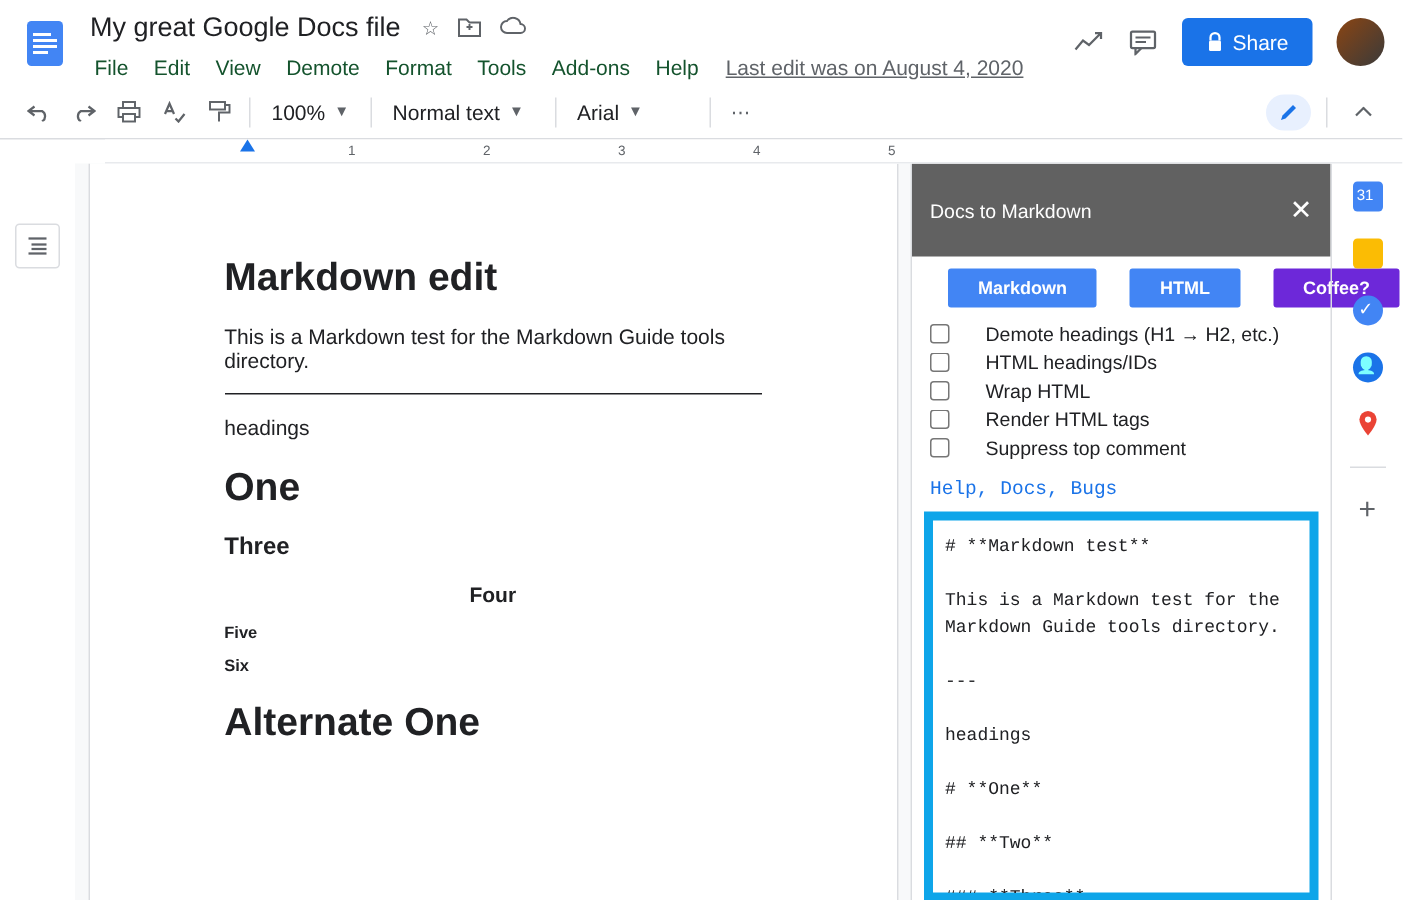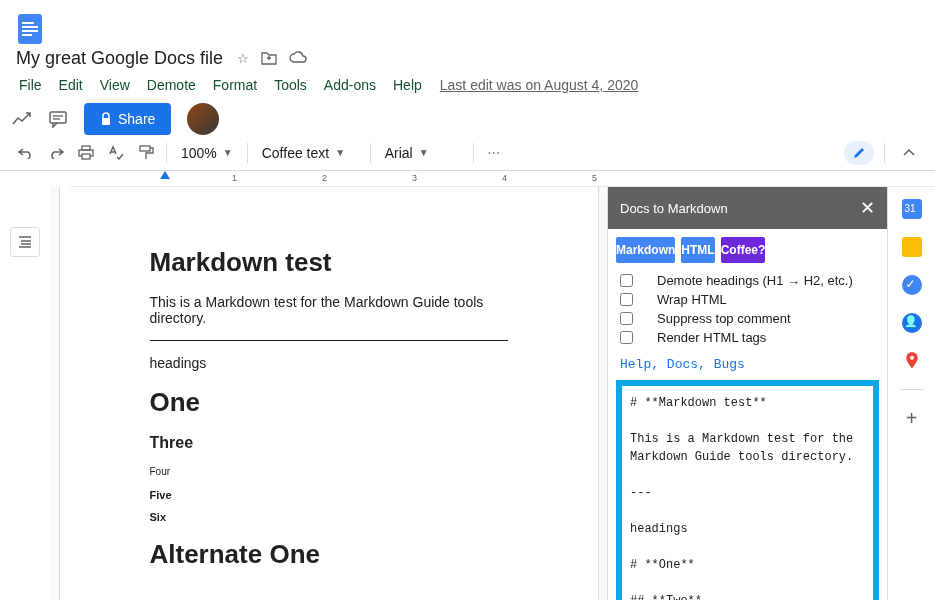--- a/index.html
+++ b/index.html
@@ -1,19 +1,19 @@
 <!DOCTYPE html>
 <html><head>
 <meta charset="utf-8">
 <style>
 * { box-sizing: border-box; margin: 0; padding: 0; }
 body { font-family: Arial, sans-serif; font-size: 13px; color: #202124; width: 935px; height: 600px; overflow: hidden; background: #fff; position: relative; }
 
 
-.header { display: flex; align-items: flex-start; padding: 6px 12px 0 12px; flex-direction: column; }
+.header { display: flex; align-items: flex-start; padding: 6px 12px 0 12px; }
 .logo { width: 36px; height: 36px; margin-right: 8px; margin-top: 4px; }
 .title-area { flex: 1; }
 .title-row { display: flex; align-items: center; gap: 10px; }
 .doc-title { font-size: 18px; color: #202124; padding: 2px 4px; }
 .title-icons { display: flex; gap: 12px; color: #5f6368; }
 .title-icons span { cursor: pointer; }
 .menu-row { display: flex; gap: 3px; margin-top: 2px; align-items: center; }
 .menu-item { padding: 4px 7px; cursor: pointer; font-size: 14px; color: #14532d; border-radius: 3px; }
 .last-edit { color: #5f6368; text-decoration: underline; font-size: 14px; margin-left: 8px; }
 .header-right { display: flex; align-items: center; gap: 16px; margin-top: 6px; }
@@ -39,30 +39,30 @@
 .left-rail { width: 50px; padding-top: 40px; display: flex; flex-direction: column; align-items: center; }
 .outline-icon { width: 30px; height: 30px; border: 1px solid #dadce0; border-radius: 3px; display: flex; align-items: center; justify-content: center; color: #5f6368; cursor: pointer; }
 .doc-area { flex: 1; background: #f8f9fa; overflow: hidden; padding-top: 0; }
 .page { background: #fff; margin: 0 auto; width: 540px; min-height: 800px; padding: 60px 90px 40px 90px; border: 1px solid #dadce0; border-top: none; }
 .page h1 { font-size: 26px; font-weight: bold; margin-bottom: 16px; }
 .page p { font-size: 14px; margin-bottom: 14px; }
 .page hr { border: none; border-top: 1px solid #202124; margin-bottom: 14px; }
 .page .h-one { font-size: 26px; font-weight: bold; margin-bottom: 16px; margin-top: 16px; }
 .page .h-two { font-size: 20px; font-weight: bold; margin-bottom: 14px; }
 .page .h-three { font-size: 16px; font-weight: bold; margin-bottom: 14px; }
-.page .h-four { font-size: 10px; font-weight: normal; margin-bottom: 12px; }
+.page .h-four { font-size: 14px; font-weight: bold; margin-bottom: 12px; text-align: center; }
 .page .h-five { font-size: 11px; font-weight: bold; margin-bottom: 10px; }
 .page .h-six { font-size: 11px; font-weight: bold; margin-bottom: 10px; }
 
 
 .addon { width: 280px; background: #fff; border-left: 1px solid #dadce0; display: flex; flex-direction: column; }
-.addon-title { background: #616161; color: #fff; padding: 10px 12px; font-size: 13px; display: flex; justify-content: space-between; align-items: center; }
+.addon-title { background: #616161; color: #fff; padding: 20px 12px; font-size: 13px; display: flex; justify-content: space-between; align-items: center; }
 .addon-close { cursor: pointer; font-size: 18px; }
 .addon-btns { display: flex; gap: 6px; padding: 8px 8px; }
-.addon-btn { padding: 6px 0; color: #fff; font-size: 12px; font-weight: bold; border-radius: 2px; cursor: pointer; }
+.addon-btn { padding: 6px 20px; color: #fff; font-size: 12px; font-weight: bold; border-radius: 2px; cursor: pointer; margin-left: 16px; }
 .btn-md { background: #4285f4; }
 .btn-html { background: #4285f4; }
 .btn-coffee { background: #6d28d9; }
 .addon-opts { padding: 0 12px 6px 12px; }
 .addon-opt { display: flex; align-items: center; gap: 24px; padding: 2px 0; font-size: 13px; }
 .addon-opt input { width: 13px; height: 13px; }
 .addon-links { padding: 4px 12px 8px 12px; font-size: 13px; color: #1a73e8; font-family: Liberation Mono, monospace; }
 .addon-links span { cursor: pointer; }
 .addon-output { flex: 1; margin: 0 8px 8px 8px; border: 6px solid #0ea5e9; padding: 8px; font-family: Liberation Mono, monospace; font-size: 12px; white-space: pre-wrap; overflow: auto; color: #202124; line-height: 1.5; }
 
@@ -181,21 +181,21 @@
         <path d="M12 3 h3 v5 h-7 v6" fill="none" stroke="#5f6368" stroke-width="1.3"></path>
       </svg>
     </div>
   <div class="tb-sep"></div>
   <div class="tb-dd">
       <span>100%</span>
       <span class="arrow">▼</span>
     </div>
   <div class="tb-sep"></div>
   <div class="tb-dd" style="width:110px">
-      <span>Coffee text</span>
+      <span>Normal text</span>
       <span class="arrow">▼</span>
     </div>
   <div class="tb-sep"></div>
   <div class="tb-dd" style="width:90px">
       <span>Arial</span>
       <span class="arrow">▼</span>
     </div>
   <div class="tb-sep"></div>
   <div class="tb-btn">⋯</div>
   <div class="tb-right">
@@ -229,21 +229,21 @@
           <line x1="1" y1="1" x2="13" y2="1" stroke="#5f6368" stroke-width="1.5"></line>
           <line x1="3" y1="5" x2="13" y2="5" stroke="#5f6368" stroke-width="1.5"></line>
           <line x1="3" y1="8" x2="13" y2="8" stroke="#5f6368" stroke-width="1.5"></line>
           <line x1="1" y1="11" x2="13" y2="11" stroke="#5f6368" stroke-width="1.5"></line>
         </svg>
       </div>
   </div>
 
   <div class="doc-area">
     <div class="page">
-      <h1>Markdown test</h1>
+      <h1>Markdown edit</h1>
       <p>This is a Markdown test for the Markdown Guide tools directory.</p>
       <hr>
       <p>headings</p>
       <div class="h-one">One</div>
       <div class="h-three">Three</div>
       <div class="h-four">Four</div>
       <div class="h-five">Five</div>
       <div class="h-six">Six</div>
       <div class="h-one">Alternate One</div>
     </div>
@@ -259,29 +259,33 @@
       <div class="addon-btn btn-html">HTML</div>
       <div class="addon-btn btn-coffee">Coffee?</div>
     </div>
     <div class="addon-opts">
       <label class="addon-opt">
           <input type="checkbox" style="">
           <span>Demote headings (H1 → H2, etc.)</span>
         </label>
       <label class="addon-opt">
           <input type="checkbox" style="">
+          <span>HTML headings/IDs</span>
+        </label>
+      <label class="addon-opt">
+          <input type="checkbox" style="">
           <span>Wrap HTML</span>
         </label>
       <label class="addon-opt">
           <input type="checkbox" style="">
+          <span>Render HTML tags</span>
+        </label>
+      <label class="addon-opt">
+          <input type="checkbox" style="">
           <span>Suppress top comment</span>
-        </label>
-      <label class="addon-opt">
-          <input type="checkbox" style="">
-          <span>Render HTML tags</span>
         </label>
     </div>
     <div class="addon-links">
       <span>Help</span>, 
       <span>Docs</span>, 
       <span>Bugs</span>
     </div>
     <div class="addon-output"># **Markdown test**
 
 This is a Markdown test for the Markdown Guide tools directory.

